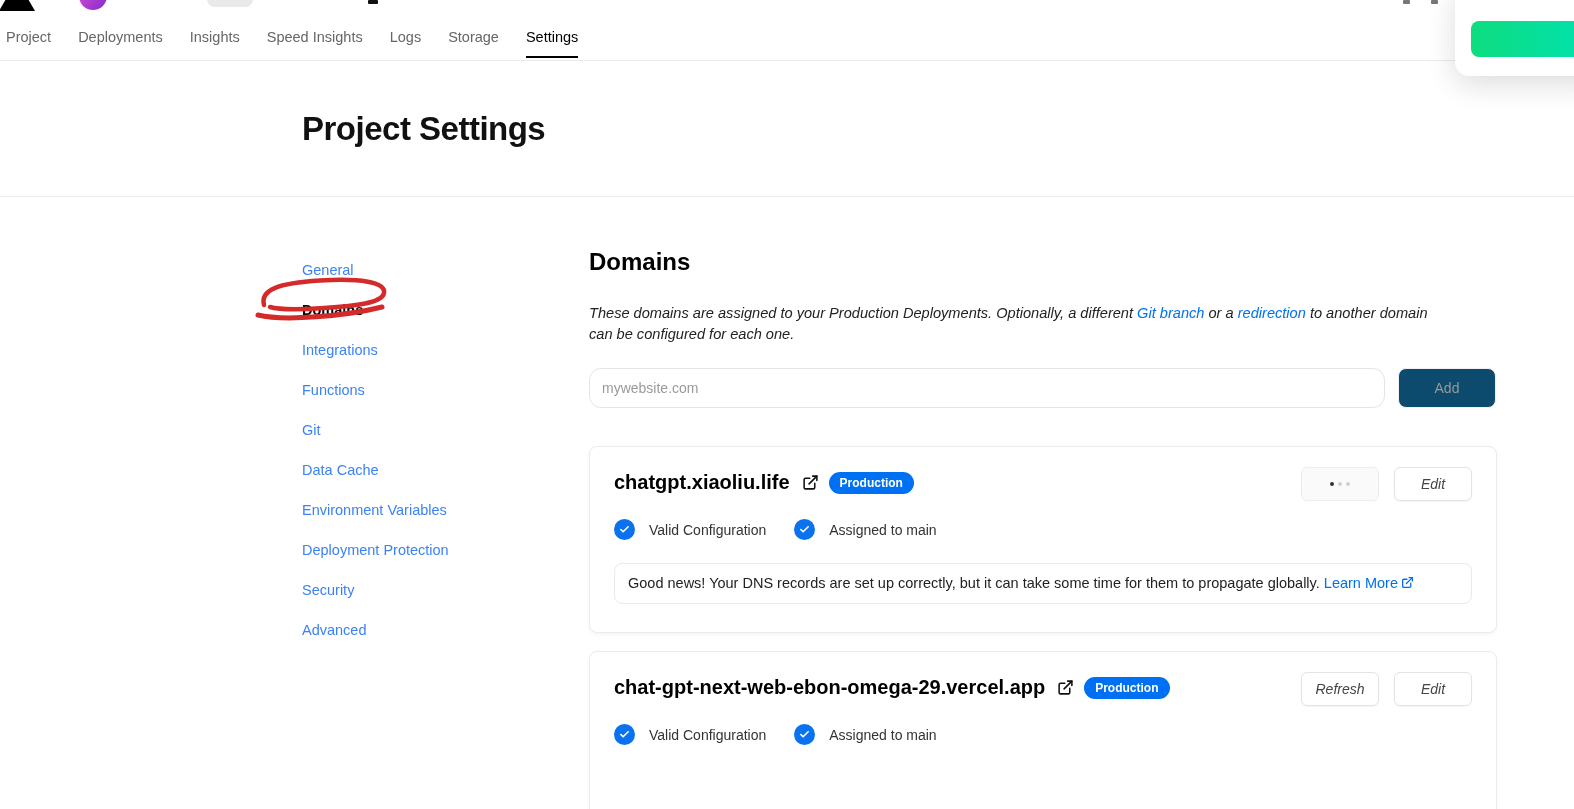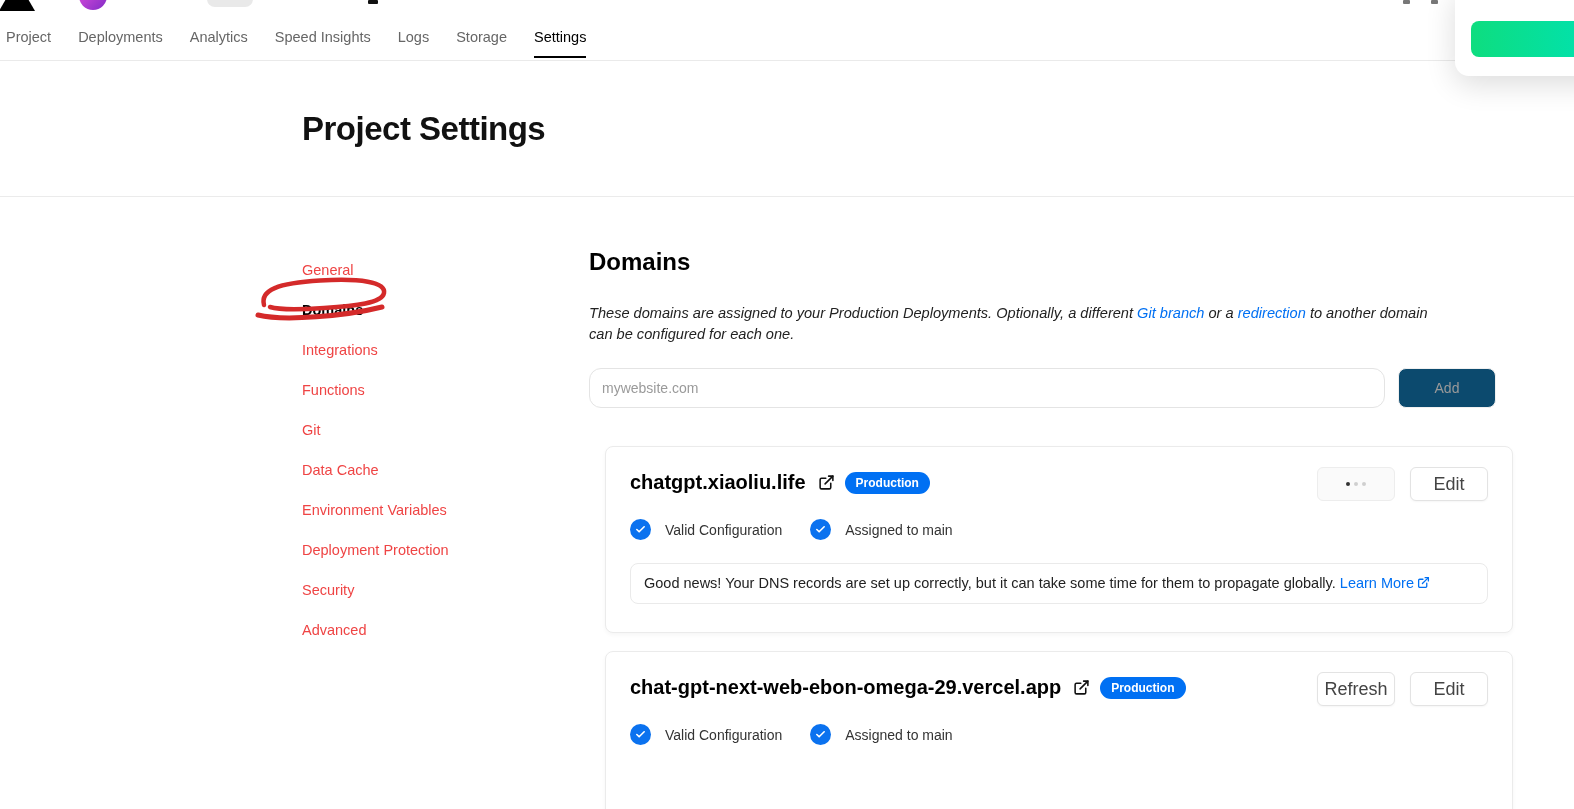--- a/index.html
+++ b/index.html
@@ -29,49 +29,49 @@
     border-radius:14px; box-shadow:0 8px 30px rgba(0,0,0,.14); z-index:20; }
   .popup-btn { position:absolute; left:16px; top:35px; width:130px; height:36px; border:none; border-radius:8px;
     background:linear-gradient(90deg,#0edd7f,#00e2b2); cursor:pointer; }
 
   
   .page-title { position:absolute; left:302px; top:110px; font-size:33px; font-weight:600; letter-spacing:-0.5px; color:#111; }
   .divider { position:absolute; left:0; top:196px; width:100%; height:1px; background:#ebebeb; }
 
   
   .sidebar { position:absolute; left:302px; top:250px; width:220px; }
-  .side-item { height:40px; line-height:40px; font-size:14.5px; color:#ef4444; cursor:pointer; white-space:nowrap; }
+  .side-item { height:40px; line-height:40px; font-size:14.5px; color:#3b82f6; cursor:pointer; white-space:nowrap; }
   .side-item.active { color:#000; font-weight:700; }
   .annotation { position:absolute; left:-48px; top:24px; width:152px; height:58px; pointer-events:none; }
 
   
   .main { position:absolute; left:589px; top:0; width:908px; }
   .section-heading { position:absolute; top:248px; left:0; font-size:24px; font-weight:700; color:#000; }
   .section-desc { position:absolute; top:303px; left:0; width:860px; font-size:14.6px; line-height:21px; color:#222;font-style:italic; }
   .link { color:#0070f3; cursor:pointer; text-decoration:none; }
 
   .add-row { position:absolute; top:368px; left:0; width:908px; height:40px; }
   .domain-input { position:absolute; left:0; top:0; width:796px; height:40px; border:1px solid #e4e4e4; border-radius:12px;
     padding:0 12px; font-size:14px; color:#111; font-family:"Liberation Sans", sans-serif; outline:none; }
   .domain-input::placeholder { color:#9a9a9a; }
   .add-btn { position:absolute; left:809px; top:0; width:98px; height:40px; background:#0c4a6e; border:1px solid #f0f0f0;
     border-radius:8px; font-size:14px; color:#999; font-family:"Liberation Sans", sans-serif; cursor:not-allowed; }
 
-  .card { position:absolute; left:16px; width:908px; background:#fff; border:1px solid #ebebeb; border-radius:8px;
+  .card { position:absolute; left:0; width:908px; background:#fff; border:1px solid #ebebeb; border-radius:8px;
     box-shadow:0 2px 4px rgba(0,0,0,.04); padding:24px; }
   .card.one { top:446px; height:187px; }
   .card.two { top:651px; height:200px; }
 
   .card-title-row { display:flex; align-items:center; gap:10px; }
   .domain-name { font-size:20px; font-weight:700; color:#000; white-space:nowrap; }
   .ext-icon { width:17px; height:17px; color:#111; margin-left:2px; flex:none; }
   .badge { background:#0070f3; color:#ffffff; font-size:12px; font-weight:700; padding:4px 11px; border-radius:999px; white-space:nowrap; }
 
   .card-actions { position:absolute; top:20px; right:24px; display:flex; gap:15px; }
-  .btn { height:34px; width:78px; border-radius:6px; font-size:18px; font-family:"Liberation Sans", sans-serif; cursor:pointer; }
+  .btn { height:34px; width:78px; border-radius:6px; font-size:14px; font-family:"Liberation Sans", sans-serif; cursor:pointer;font-style:italic; }
   .btn.secondary { background:#fff; border:1px solid #e3e3e3; color:#444; box-shadow:0 1px 2px rgba(0,0,0,.04); }
   .btn.muted { background:#fafafa; border:1px solid #ededed; color:#444; display:flex; align-items:center; justify-content:center; gap:4px; }
   .dot { width:4px; height:4px; border-radius:50%; background:#cfcfcf; }
   .dot.d1 { background:#333; }
 
   .status-row { display:flex; align-items:center; gap:28px; margin-top:25px; }
   .status { display:flex; align-items:center; gap:14px; font-size:14px; color:#333; }
   .check-circle { width:21px; height:21px; border-radius:50%; background:#0b72ef; display:flex; align-items:center; justify-content:center; flex:none; }
   .check-circle svg { width:11px; height:11px; }
 
@@ -88,21 +88,21 @@
     <div class="vercel-tri"></div>
     <div class="avatar-frag"></div>
     <div class="pill-frag"></div>
     <div class="glyph-frag a"></div>
     <div class="glyph-frag b"></div>
     <div class="glyph-frag c"></div>
 
     <nav class="nav">
       <span class="tab">Project</span>
       <span class="tab">Deployments</span>
-      <span class="tab">Analytics</span>
+      <span class="tab">Insights</span>
       <span class="tab">Speed Insights</span>
       <span class="tab">Logs</span>
       <span class="tab">Storage</span>
       <span class="tab active">Settings</span>
     </nav>
   </div>
 
   <div class="popup">
     <button class="popup-btn"></button>
   </div>

